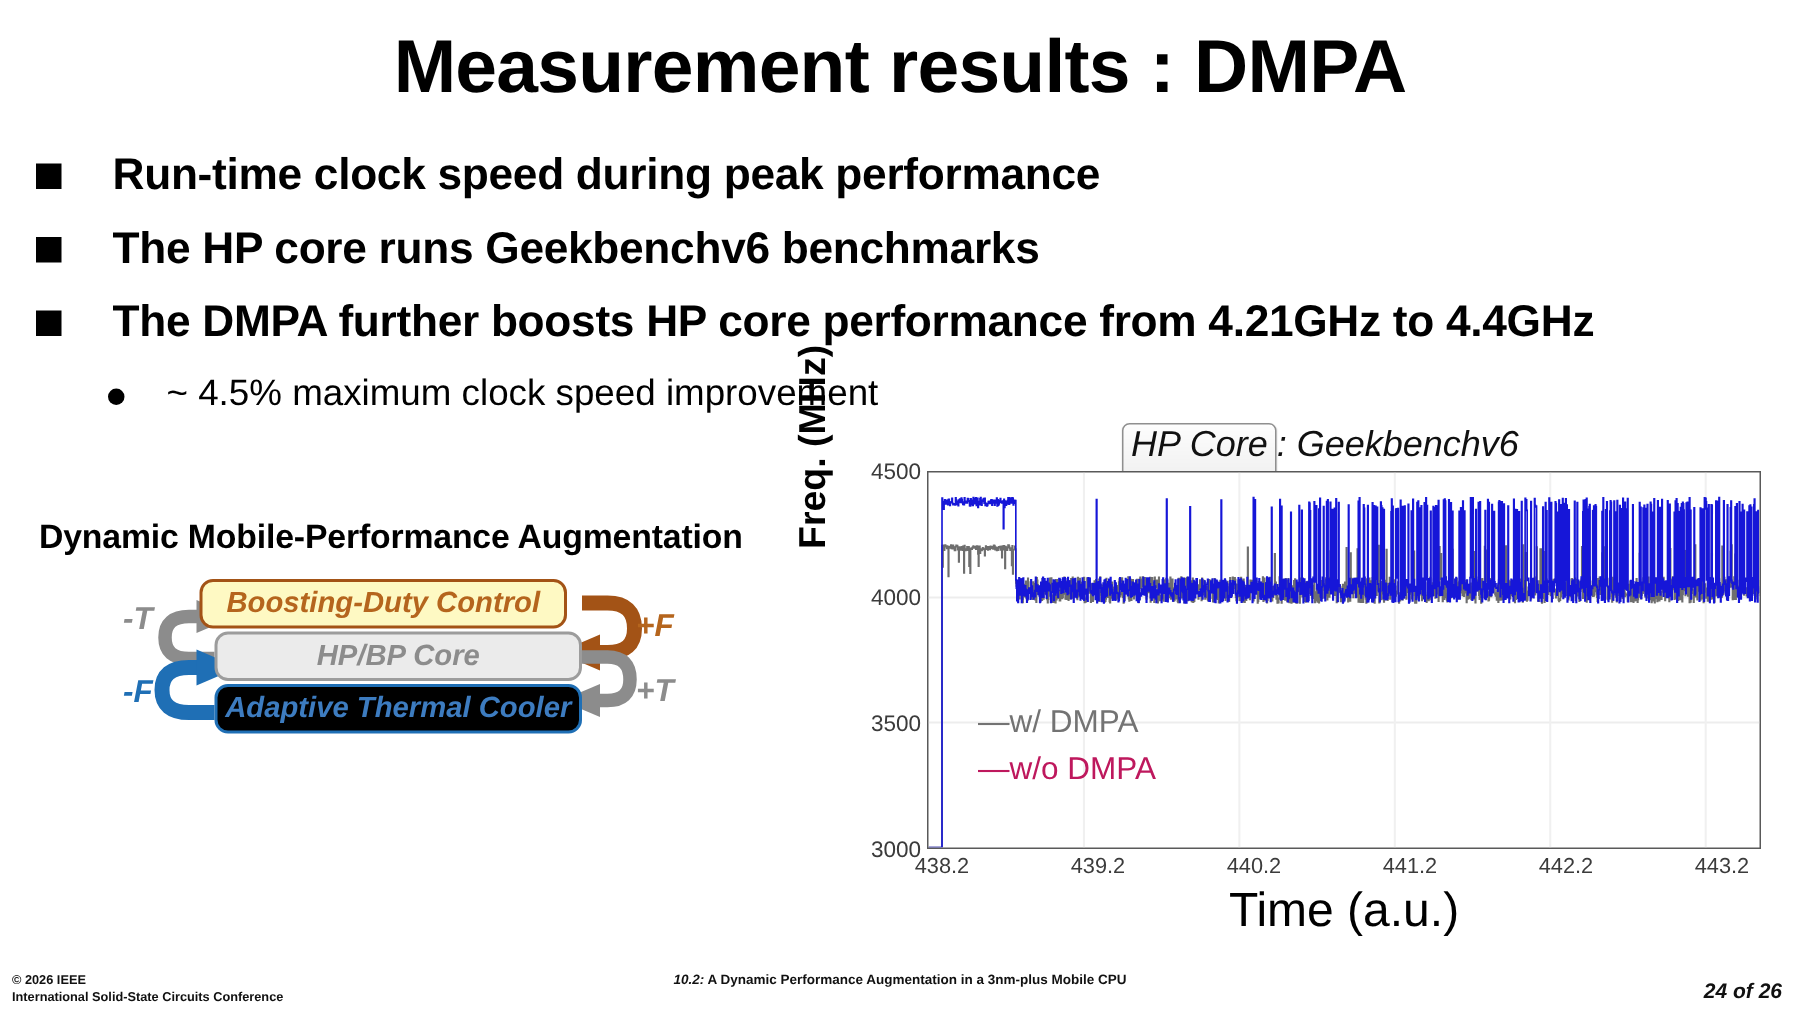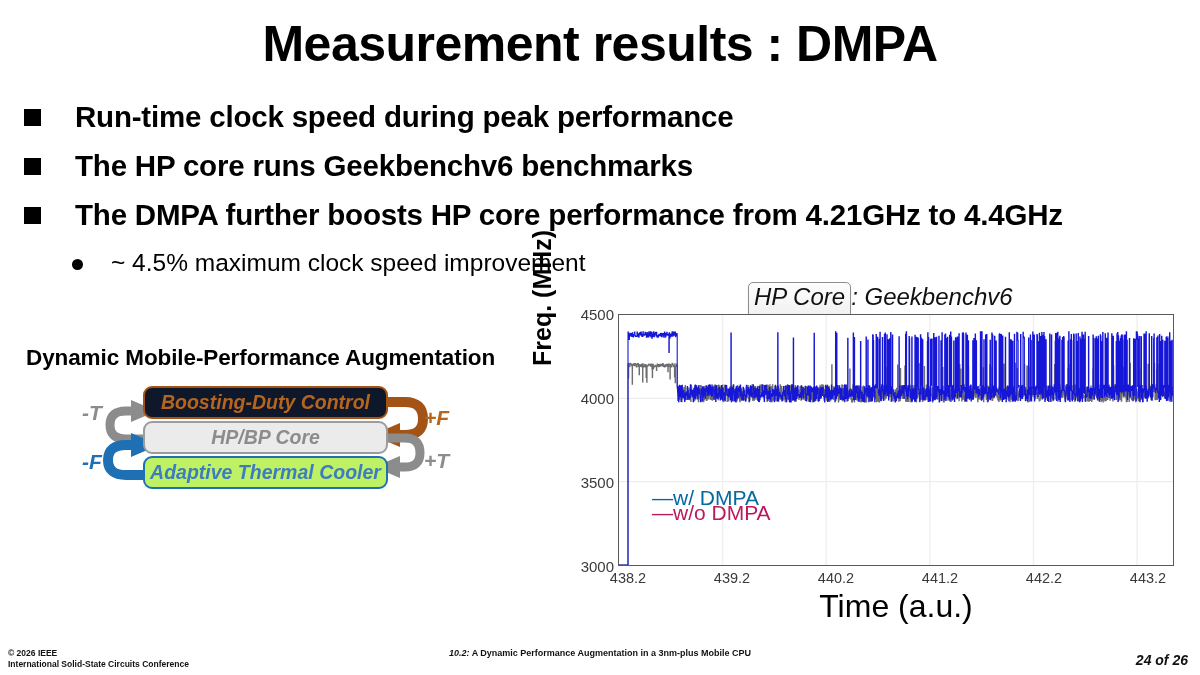--- a/index.html
+++ b/index.html
@@ -91,37 +91,37 @@
     position: absolute;
     border-radius: 9px;
     display: flex;
     align-items: center;
     justify-content: center;
     font-style: italic;
     font-weight: bold;
     white-space: nowrap;
   }
   #box-boosting {
-    left: 117px; top: 3px; width: 245px; height: 33px;
+    left: 107px; top: 3px; width: 245px; height: 33px;
     border: 2.5px solid #a35316;
-    background: #0f172a;
+    background: #fef9c3;
     color: #b5651d;
     font-size: 19.5px;
   }
   #box-core {
     left: 117px; top: 38px; width: 245px; height: 33px;
     border: 2.5px solid #9c9c9c;
     background: #ebebeb;
     color: #8c8c8c;
     font-size: 19.5px;
   }
   #box-cooler {
     left: 117px; top: 73px; width: 245px; height: 33px;
     border: 2.5px solid #1f6fb5;
-    background: #bef264;
+    background: #000000;
     color: #3d7cc0;
     font-size: 19.5px;
   }
   .dmpa-lbl {
     position: absolute;
     font-style: italic;
     font-weight: bold;
     font-size: 21px;
   }
   #lbl-minus-t { left: 56px; top: 18px; color: #8c8c8c; }
@@ -194,21 +194,21 @@
     position: absolute;
     left: 88px; top: 306px; width: 556px;
     text-align: center;
     font-size: 32px;
   }
   .legend-entry {
     position: absolute;
     font-size: 21px;
     white-space: nowrap;
   }
-  #legend-with { left: 122px; top: 204px; color: #0369a1; }
+  #legend-with { left: 122px; top: 188px; color: #737373; }
   #legend-without { left: 122px; top: 219px; color: #be185d; }
 
   
   #footer-left {
     position: absolute;
     left: 8px; top: 648px;
     font-size: 8.5px;
     font-weight: bold;
     line-height: 1.35;
     color: #111;

